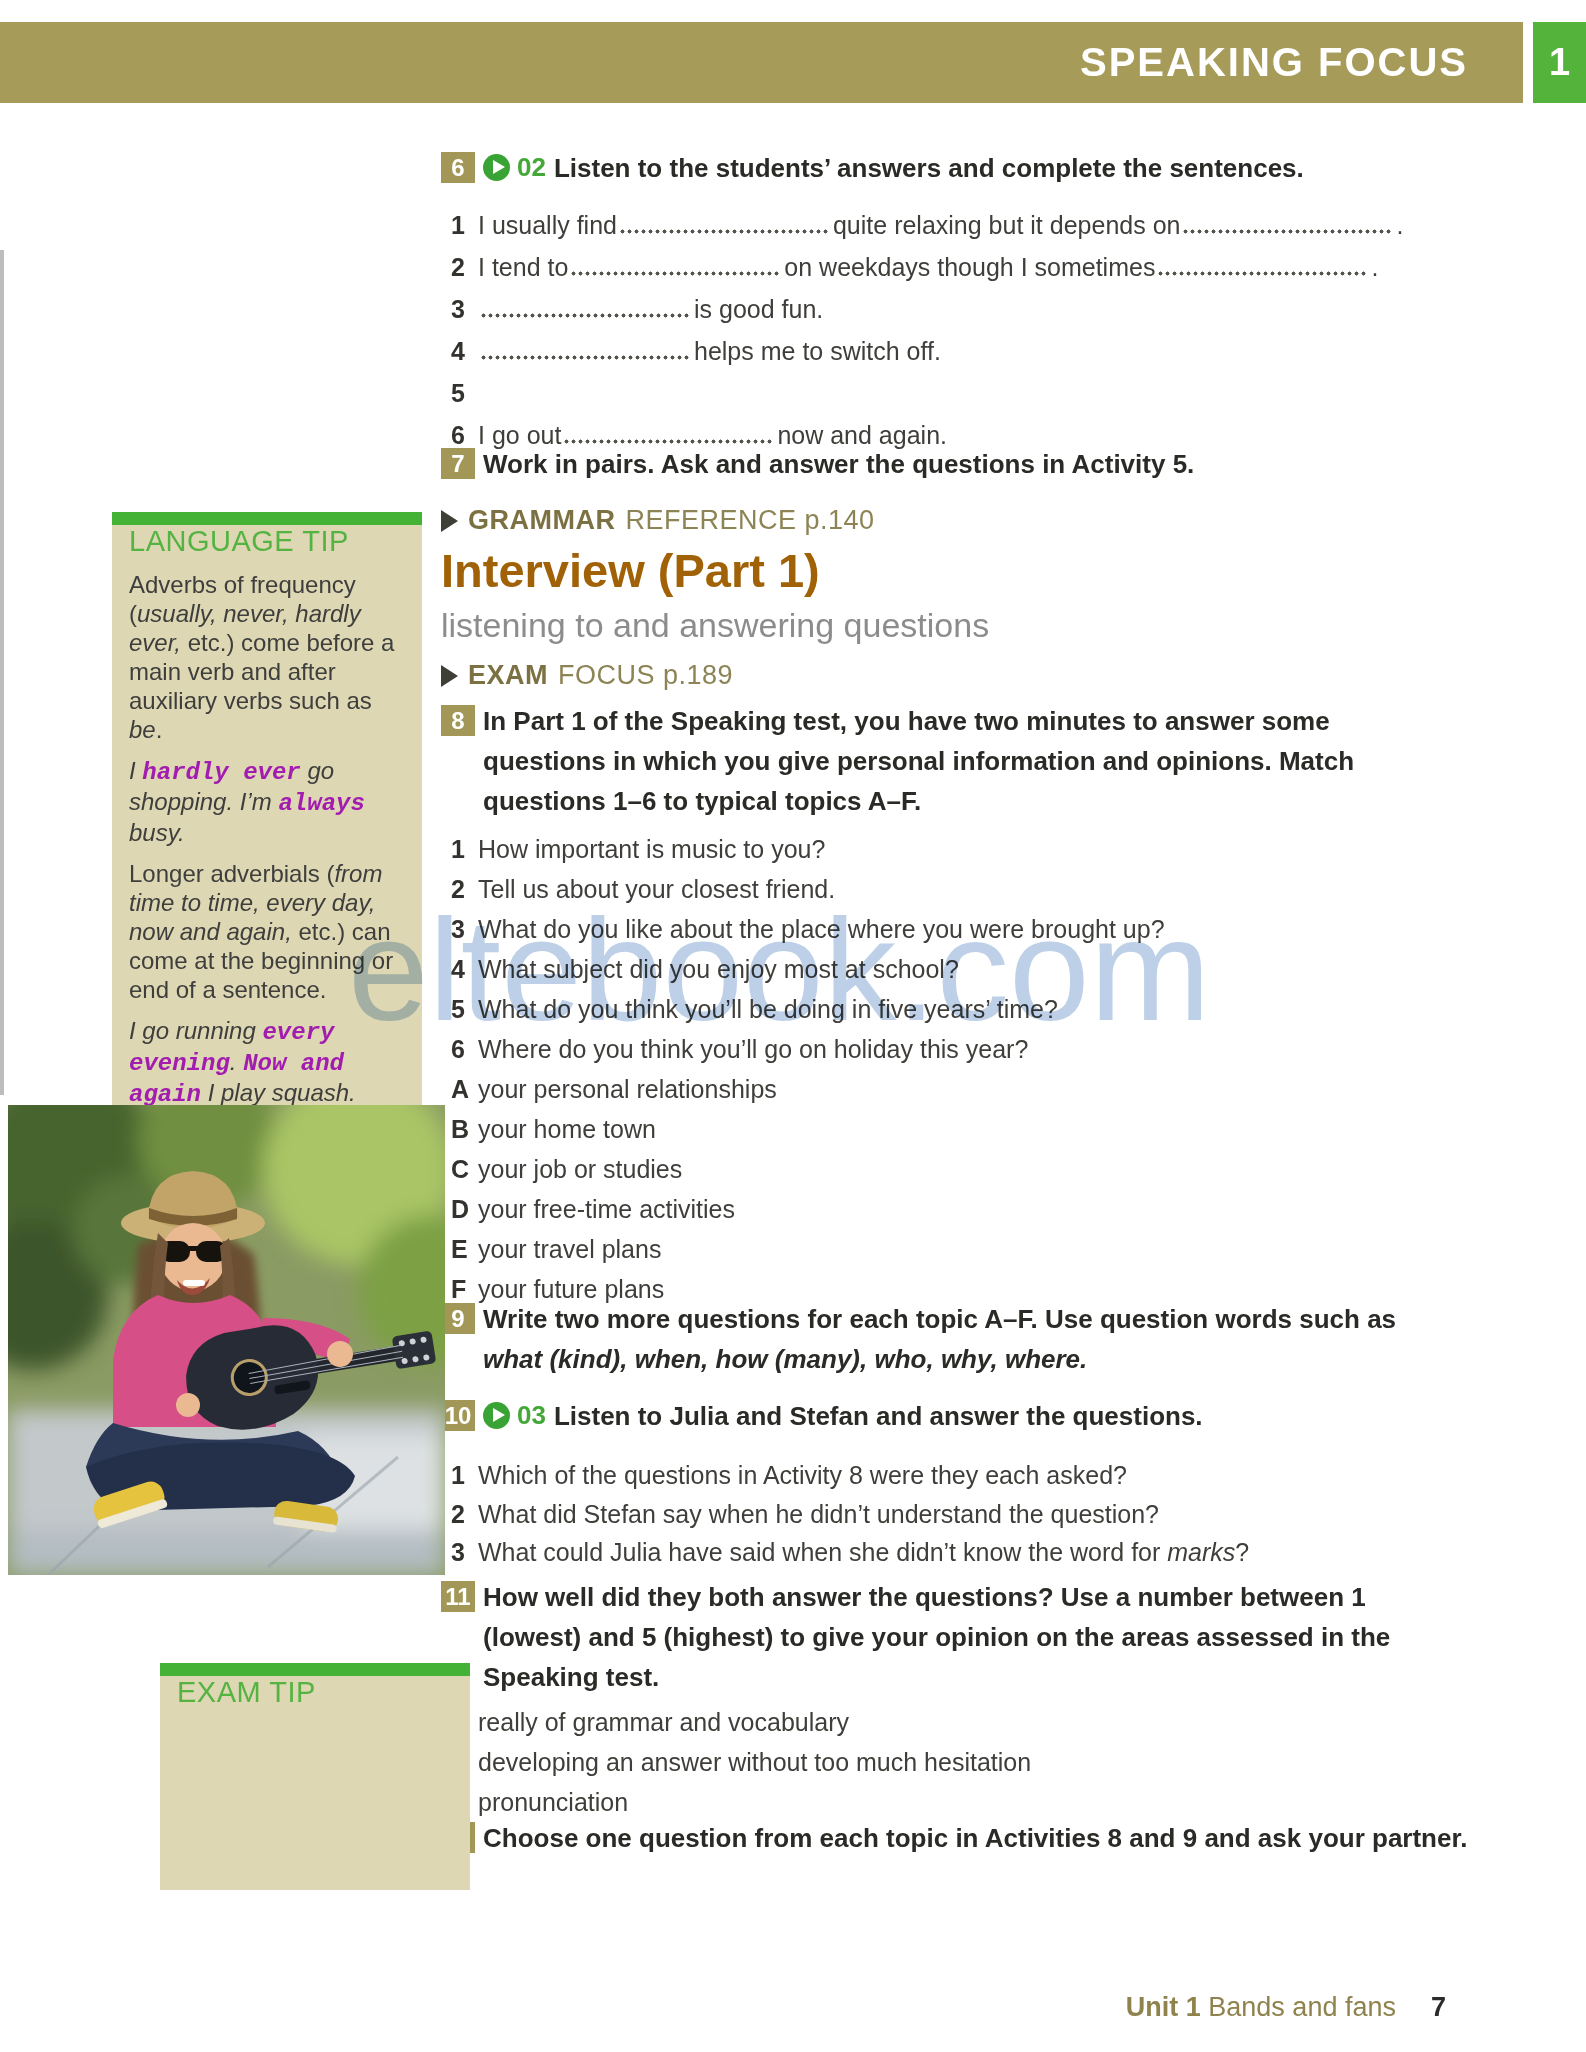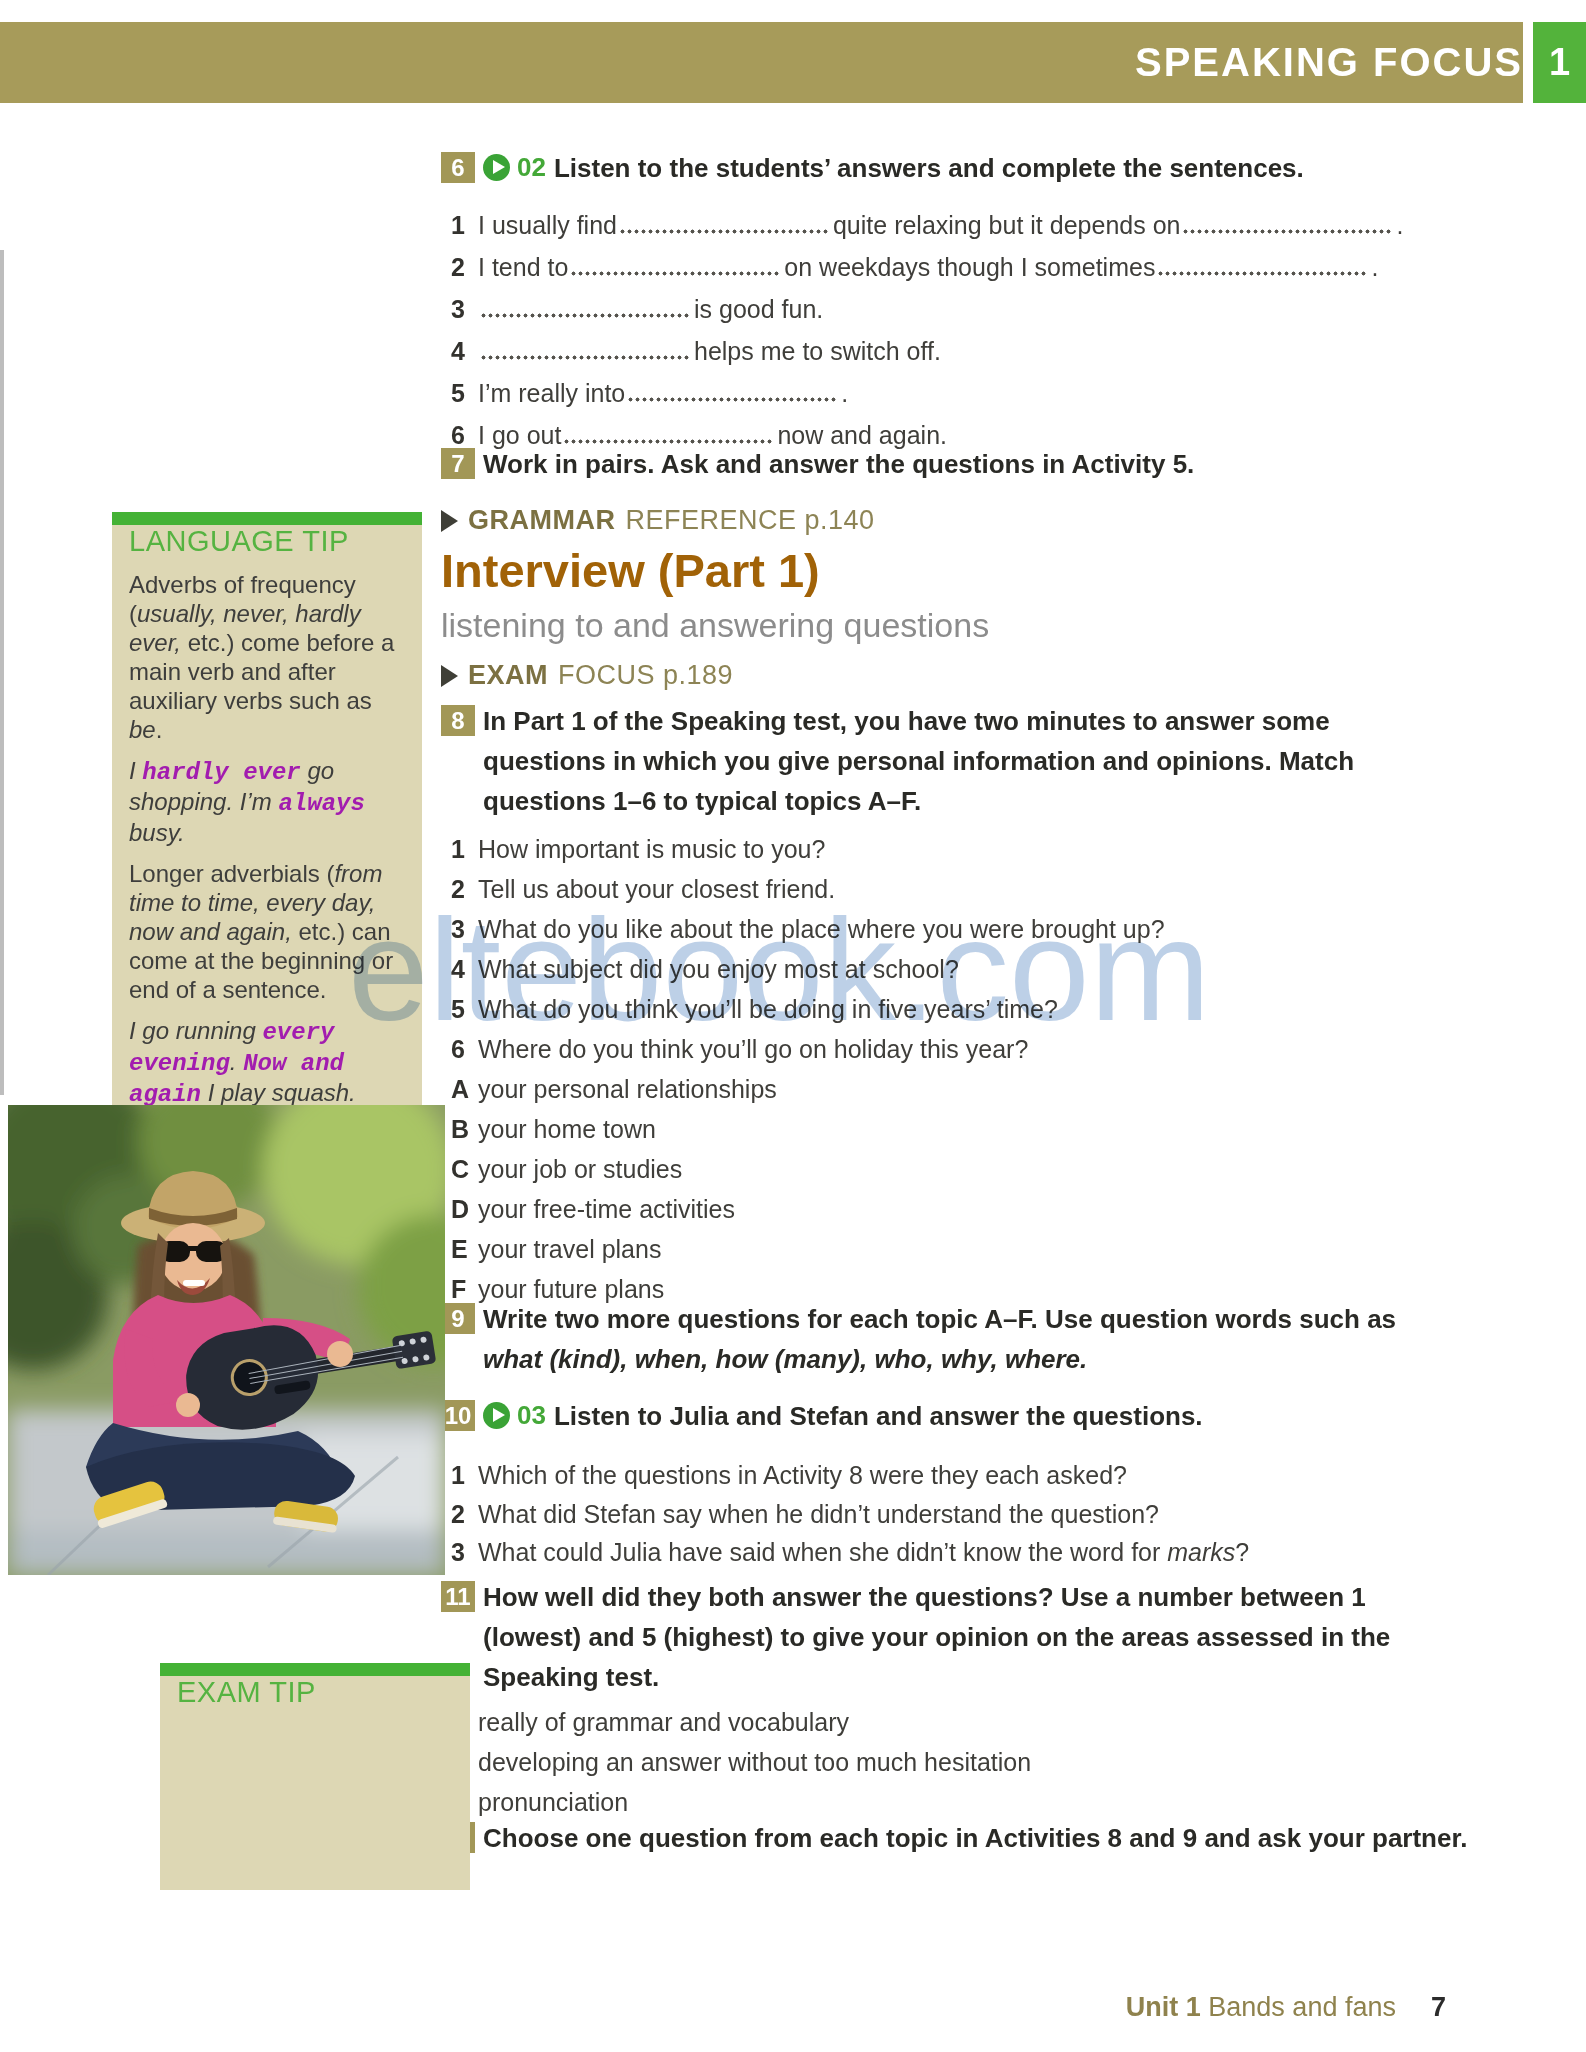--- a/index.html
+++ b/index.html
@@ -1,21 +1,21 @@
 <!DOCTYPE html>
 <html><head>
 <meta charset="utf-8">
 <style>
   html,body{margin:0;padding:0;background:#e8e8e8;}
   .page{position:relative;width:1586px;height:2052px;background:#ffffff;margin:0 auto;
         font-family:"Liberation Sans","DejaVu Sans",sans-serif;overflow:hidden;}
 
   
   .header-bar{position:absolute;left:0;top:22px;width:1523px;height:81px;background:#a79b5a;
-              display:flex;align-items:center;justify-content:flex-end;box-sizing:border-box;}
+              display:flex;align-items:center;justify-content:flex-end;padding-right:55px;box-sizing:border-box;}
   .header-title{color:#fff;font-weight:bold;font-size:40px;letter-spacing:2px;}
   .unit-badge{position:absolute;left:1533px;top:22px;width:53px;height:81px;background:#53b33b;color:#fff;
               display:flex;align-items:center;justify-content:center;font-size:38px;font-weight:bold;}
 
   
   .edge-line{position:absolute;left:0;top:250px;width:4px;height:845px;background:#bdbdbd;}
 
   
   .act{position:absolute;left:441px;width:1055px;}
   .act-head{display:flex;align-items:flex-start;}
@@ -112,21 +112,20 @@
         <div class="q-row">
           <span class="q-num">3</span>
           <span class="q-txt"><span class="blank"></span><span>is good fun.</span></span>
         </div>
         <div class="q-row">
           <span class="q-num">4</span>
           <span class="q-txt"><span class="blank"></span><span>helps me to switch off.</span></span>
         </div>
         <div class="q-row">
           <span class="q-num">5</span>
-          <span class="q-txt"><span>I’m really into</span><span class="blank"></span><span>.</span></span>
         </div>
         <div class="q-row">
           <span class="q-num">6</span>
           <span class="q-txt"><span>I go out</span><span class="blank"></span><span>now and again.</span></span>
         </div>
       </div>
   </div>
 
   <div class="act" id="act7" style="top:448px;">
     <div class="act-head">

